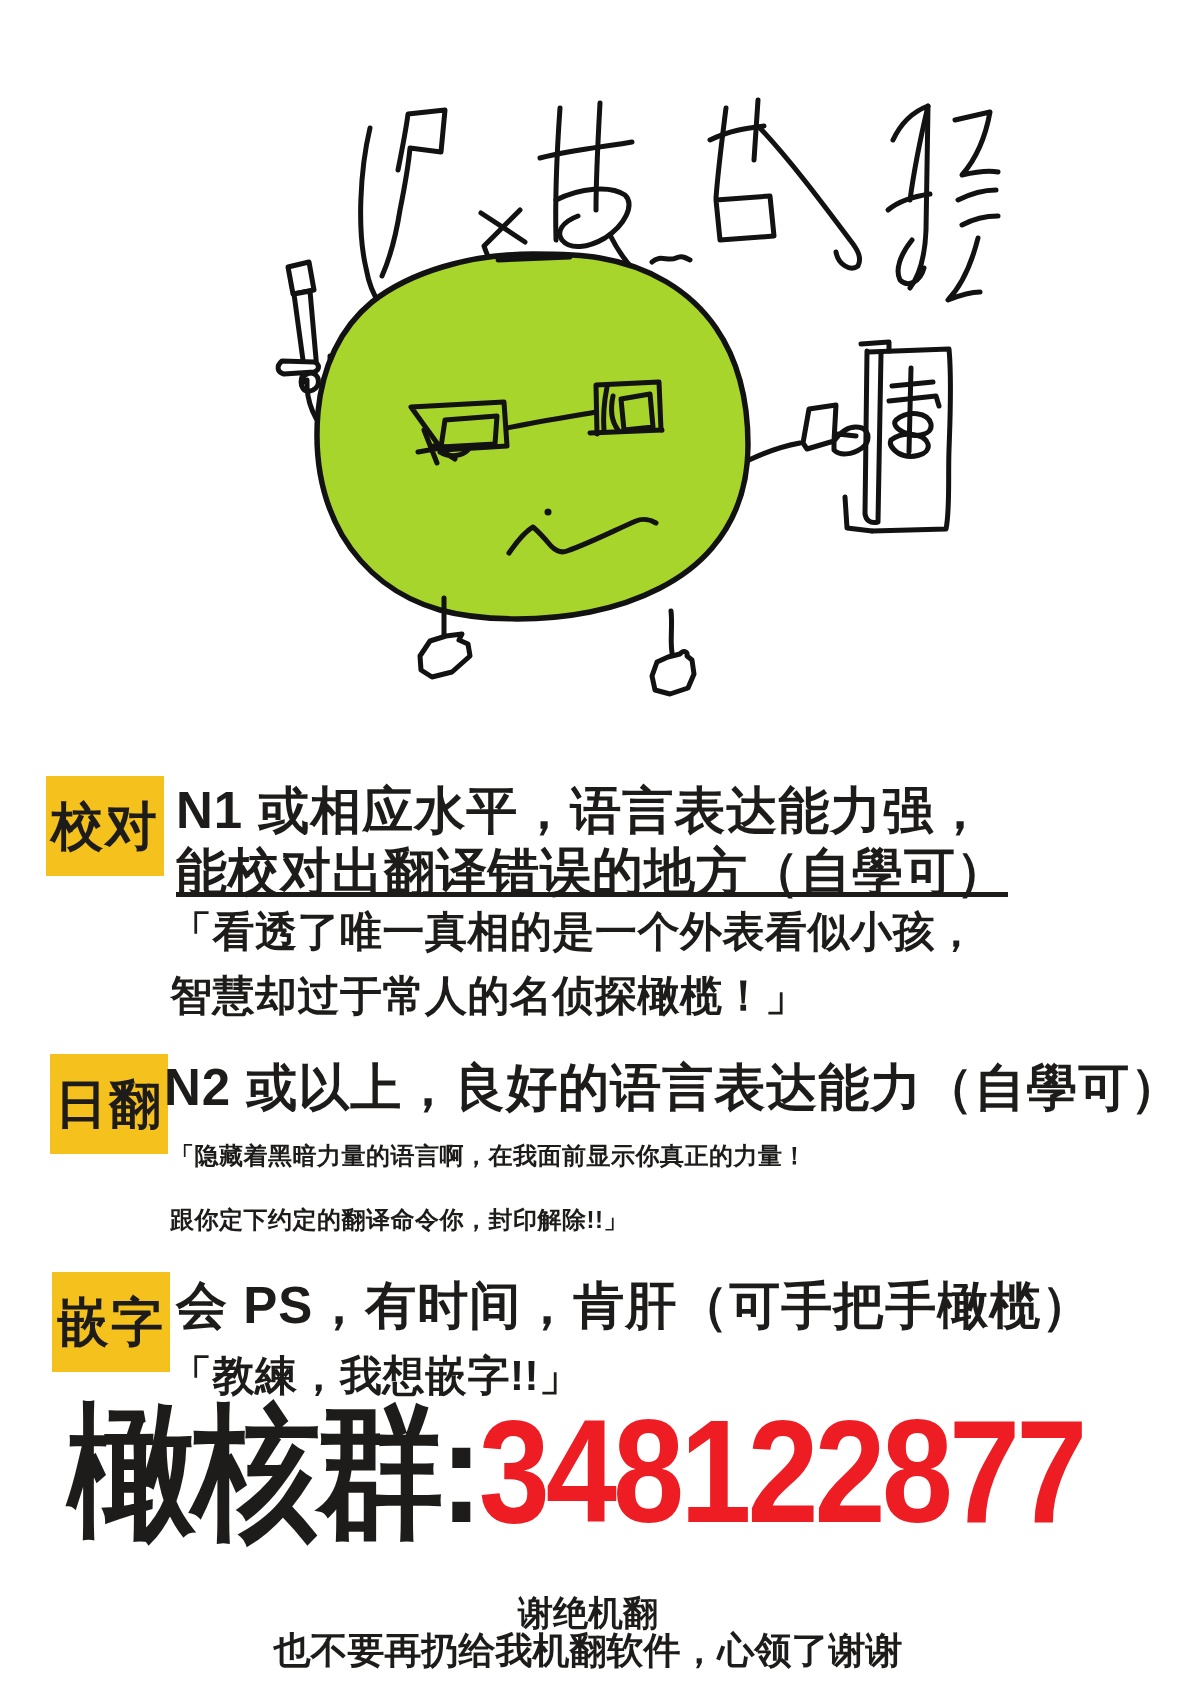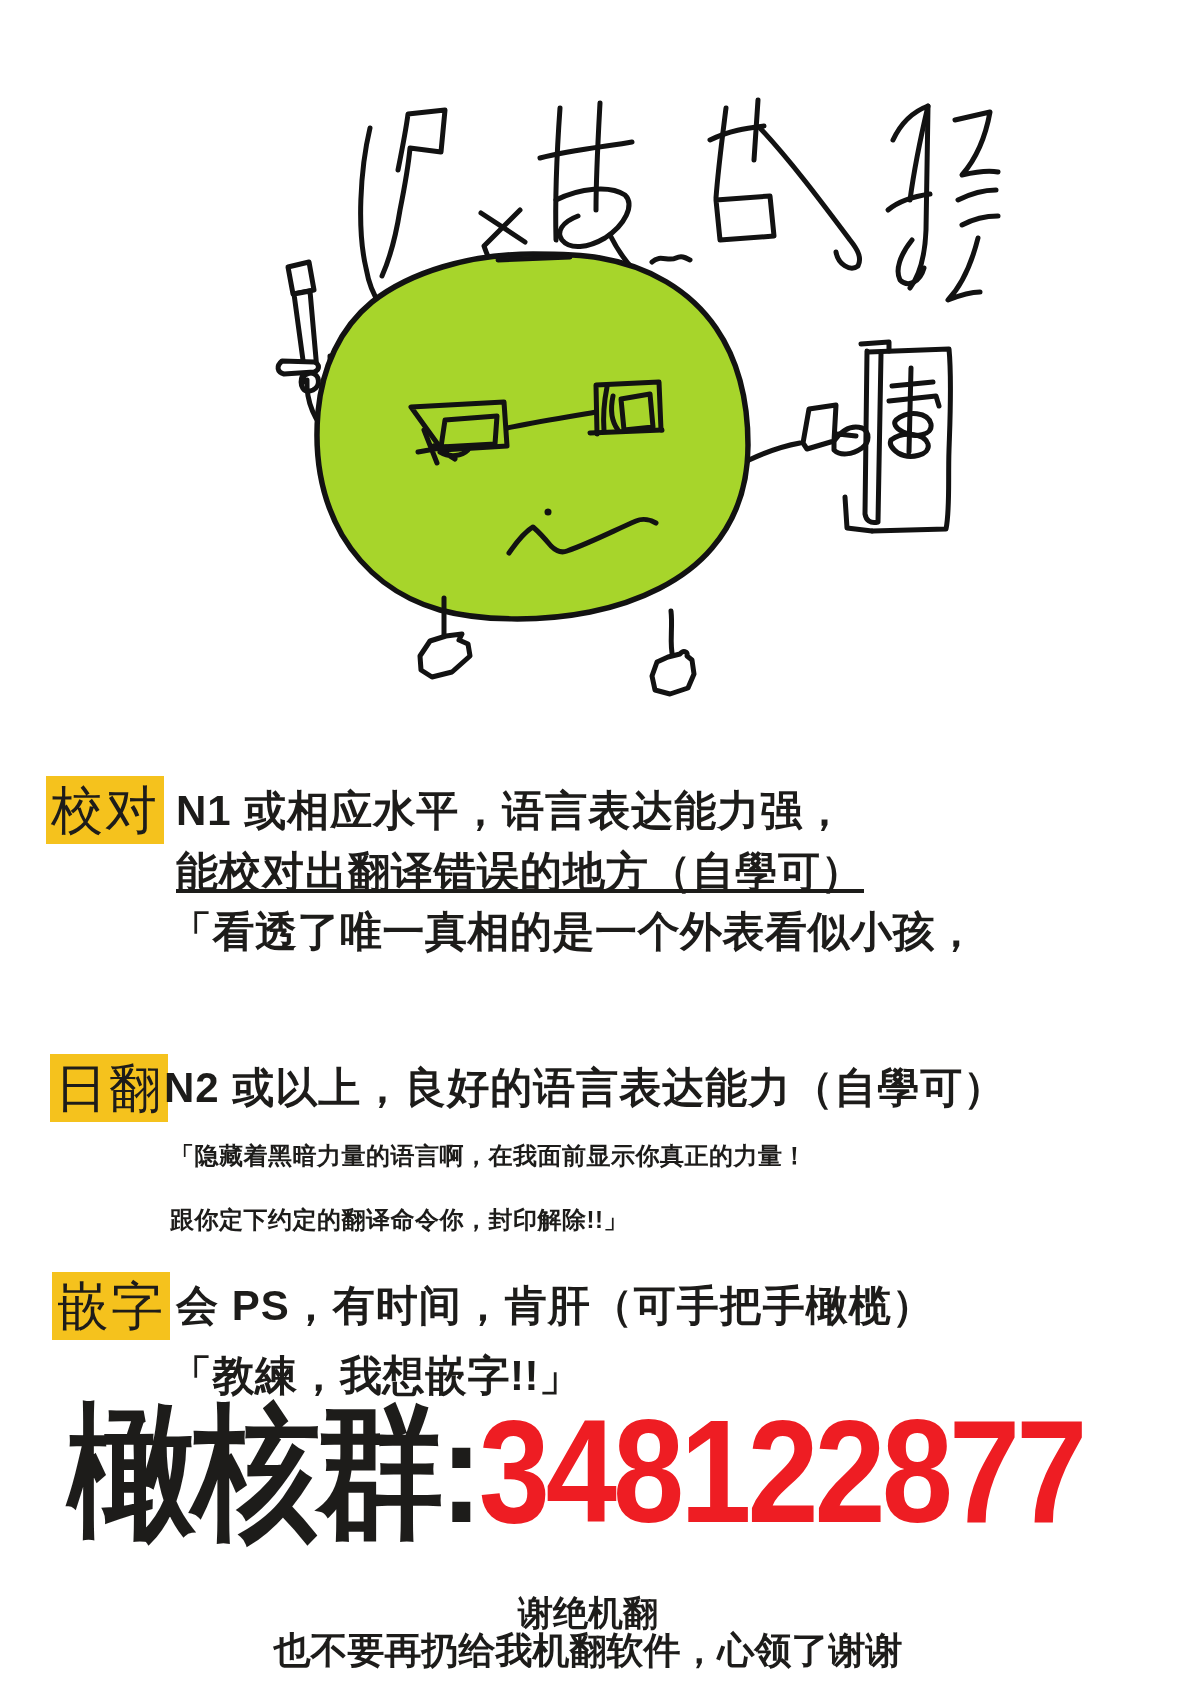--- a/index.html
+++ b/index.html
@@ -15,31 +15,31 @@
   }
   .doodle-svg {
     position: absolute;
     left: 0; top: 0;
     width: 1200px; height: 730px;
   }
   .sec-label {
     position: absolute;
     background: #F5C21D;
     color: #1d1c1a;
-    font-weight: 400;
+    font-weight: 700;
     font-size: 52px;
     line-height: 68px;
-    padding: 0 5px;
+    padding: 16px 5px;
     letter-spacing: 2px;
     white-space: nowrap;
   }
   .req {
     position: absolute;
     font-weight: 700;
-    font-size: 42px;
+    font-size: 51px;
     line-height: 56px;
     letter-spacing: 1px;
     white-space: nowrap;
   }
   .quote {
     position: absolute;
     font-weight: 700;
     font-size: 42px;
     line-height: 48px;
     letter-spacing: 0.5px;
@@ -148,20 +148,21 @@
         <path d="M 896,420 C 908,410 928,412 931,424 C 933,436 914,438 903,432 C 895,428 893,423 896,420 Z"></path>
         <path d="M 891,440 C 903,431 924,433 928,444 C 931,455 910,460 898,453 C 891,448 889,444 891,440"></path>
       </g>
     </g>
   </svg>
 
   <div class="sec-label" style="left:46px; top:776px;">校对</div>
   <div class="req" style="left:176px; top:783px;">N1 或相应水平，语言表达能力强，</div>
   <div class="req" style="left:176px; top:844px;text-decoration:underline;">能校对出翻译错误的地方（自學可）</div>
   <div class="quote" style="left:170px; top:908px;">「看透了唯一真相的是一个外表看似小孩，</div>
+  <div class="quote" style="left:170px; top:972px;">智慧却过于常人的名侦探橄榄！」</div>
 
   <div class="sec-label" style="left:50px; top:1054px;">日翻</div>
   <div class="req" style="left:164px; top:1060px;">N2 或以上，良好的语言表达能力（自學可）</div>
   <div class="quote small" style="left:170px; top:1132px;">「隐藏着黑暗力量的语言啊，在我面前显示你真正的力量！</div>
   <div class="quote small" style="left:170px; top:1196px;">跟你定下约定的翻译命令你，封印解除!!」</div>
 
   <div class="sec-label" style="left:52px; top:1272px;">嵌字</div>
   <div class="req" style="left:176px; top:1278px;">会 PS，有时间，肯肝（可手把手橄榄）</div>
   <div class="quote" style="left:170px; top:1352px;">「教練，我想嵌字!!」</div>
 

